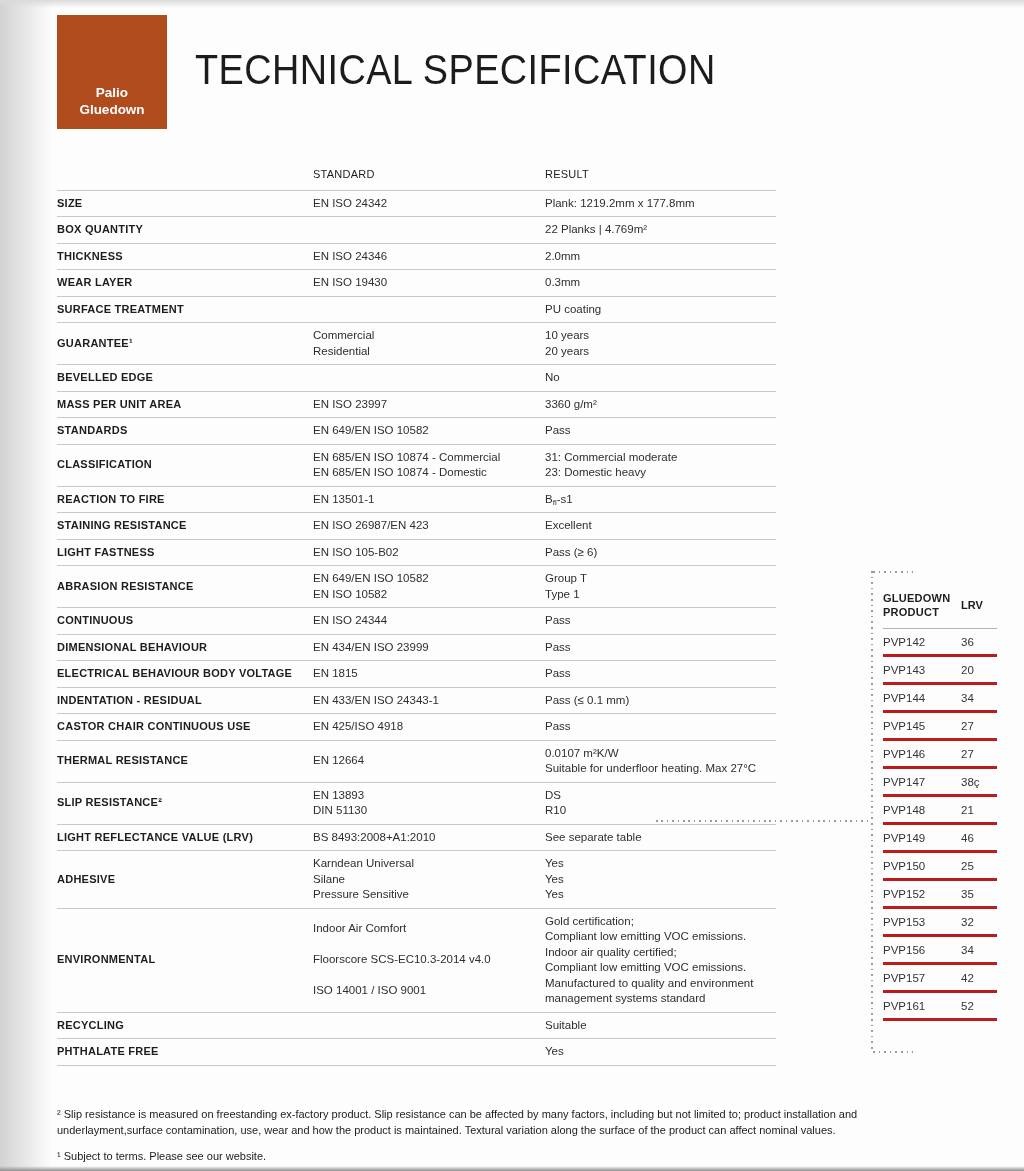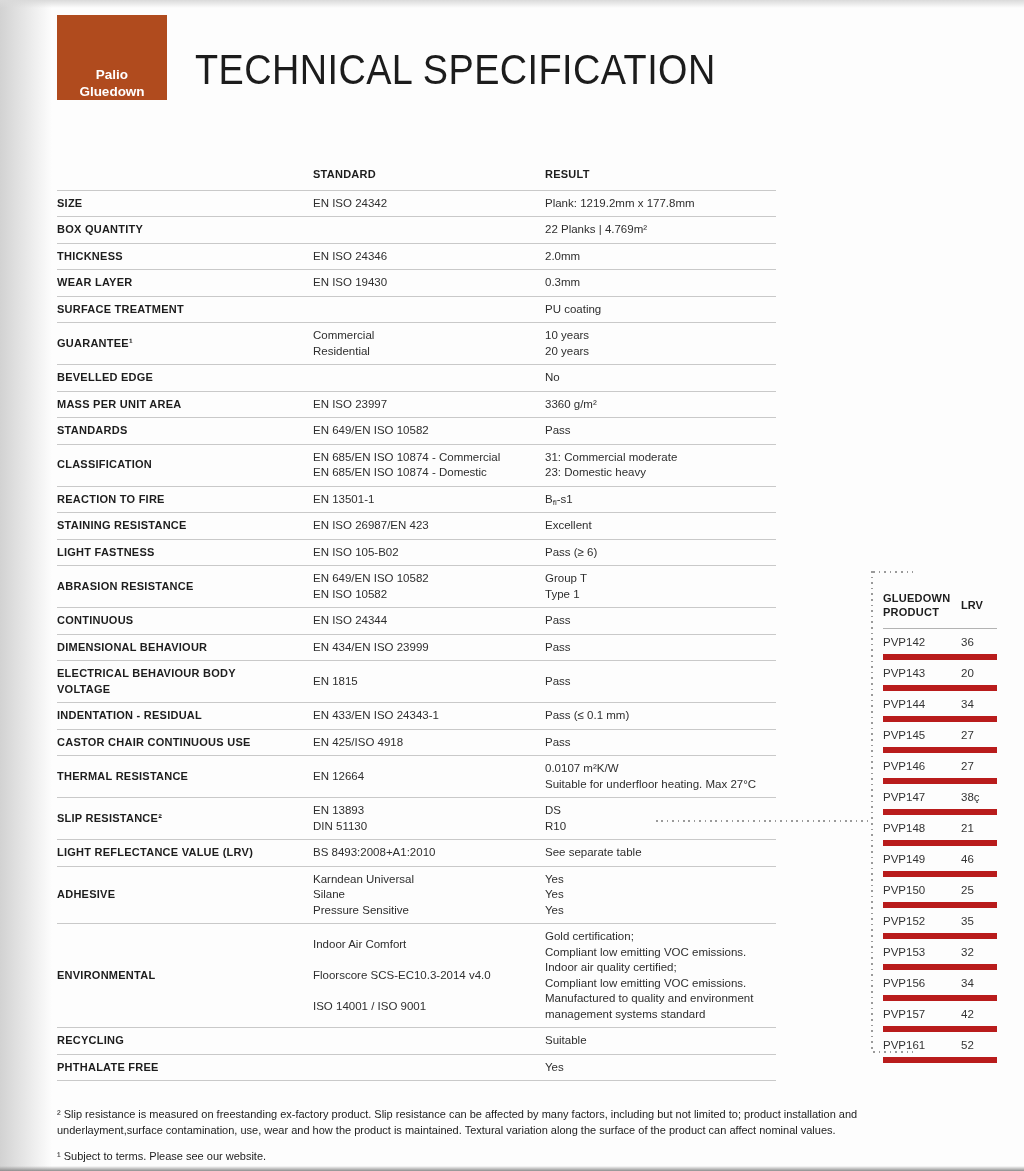--- a/index.html
+++ b/index.html
@@ -9,40 +9,40 @@
     font-family:"Liberation Sans", sans-serif;color:#222;
   }
   .edge-left{position:absolute;left:0;top:0;bottom:0;width:52px;
     background:linear-gradient(90deg,#d2d2d2 0,rgba(250,250,250,0) 100%);pointer-events:none;}
   .edge-top{position:absolute;left:0;top:0;right:0;height:8px;
     background:linear-gradient(180deg,#dadada,rgba(255,255,255,0));pointer-events:none;}
   .edge-bottom{position:absolute;left:0;bottom:0;right:0;height:5px;
     background:linear-gradient(0deg,#8f8f8f,rgba(255,255,255,0));pointer-events:none;}
 
   .brand-box{
-    position:absolute;left:57px;top:15px;width:110px;height:85px;
+    position:absolute;left:57px;top:15px;width:110px;height:114px;
     display:flex;flex-direction:column;justify-content:flex-end;align-items:center;
-    box-sizing:border-box;
+    padding-bottom:11px;box-sizing:border-box;
     color:#fff;font-size:13.5px;font-weight:700;line-height:17px;text-align:center;
   }
   .page-title{
     position:absolute;left:195px;top:46px;
     font-size:42px;font-weight:400;color:#1c1c1c;white-space:nowrap;
     transform:scaleX(.90);transform-origin:left top;letter-spacing:0.5px;
   }
 
   .spec-table{position:absolute;left:57px;top:163px;width:719px;}
   .spec-row{
     display:grid;grid-template-columns:256px 232px 1fr;
     border-bottom:1px solid #c9c9c9;padding:5px 0;align-items:center;
   }
   .spec-row.head{padding:4px 0 7px;}
   .cell{font-size:11.5px;line-height:15.5px;color:#2e2e2e;white-space:pre-line;}
-  .cell.label{font-weight:700;font-size:11px;letter-spacing:.25px;color:#1d1d1d;padding-right:23px;}
-  .head .cell{font-weight:700;font-size:11px;letter-spacing:.25px;color:#1d1d1d;}
+  .cell.label{font-weight:700;font-size:11px;letter-spacing:.25px;color:#1d1d1d;padding-right:8px;}
+  .head .cell{font-weight:400;font-size:11px;letter-spacing:.25px;color:#1d1d1d;}
   sub{font-size:8px;line-height:0;vertical-align:-2px;}
 
   .connector{
     position:absolute;left:656px;top:820px;width:216px;height:2px;
     background:repeating-linear-gradient(90deg,#9a9a9a 0 1.6px,transparent 1.6px 5.4px);
   }
 
   .lrv-panel{position:absolute;left:871px;top:571px;width:128px;height:482px;box-sizing:border-box;padding:14px 0 0 12px;}
   .lrv-dot-left{position:absolute;left:0;top:0;bottom:0;width:2px;
     background:repeating-linear-gradient(180deg,#9a9a9a 0 1.6px,transparent 1.6px 5.6px);}
@@ -51,21 +51,21 @@
   .lrv-dot-bottom{position:absolute;left:2px;bottom:0;width:40px;height:2px;
     background:repeating-linear-gradient(90deg,#9a9a9a 0 1.6px,transparent 1.6px 5.6px);}
   .lrv-head{
     display:grid;grid-template-columns:1fr 36px;align-items:center;
     width:114px;padding:6px 0 9px;border-bottom:1px solid #b3b3b3;
   }
   .lrv-head .lrv-product-h{font-weight:700;font-size:11px;line-height:14px;letter-spacing:.25px;color:#1d1d1d;white-space:pre-line;}
   .lrv-head .lrv-h{font-weight:700;font-size:11px;color:#1d1d1d;}
   .lrv-row{
     display:grid;grid-template-columns:1fr 36px;align-items:center;
-    width:114px;padding:6.5px 0;border-bottom:6px solid #b91c1c;
+    width:114px;padding:6.5px 0;border-bottom:3px solid #b91c1c;
     font-size:11.5px;color:#333;
   }
 
   .footnotes{position:absolute;left:57px;top:1106px;width:962px;font-size:11px;line-height:16px;color:#1c1c1c;}
   .footnotes p{margin:0 0 10px;white-space:pre-line;}
 </style>
 </head>
 <body>
 
 <div class="edge-left"></div>

